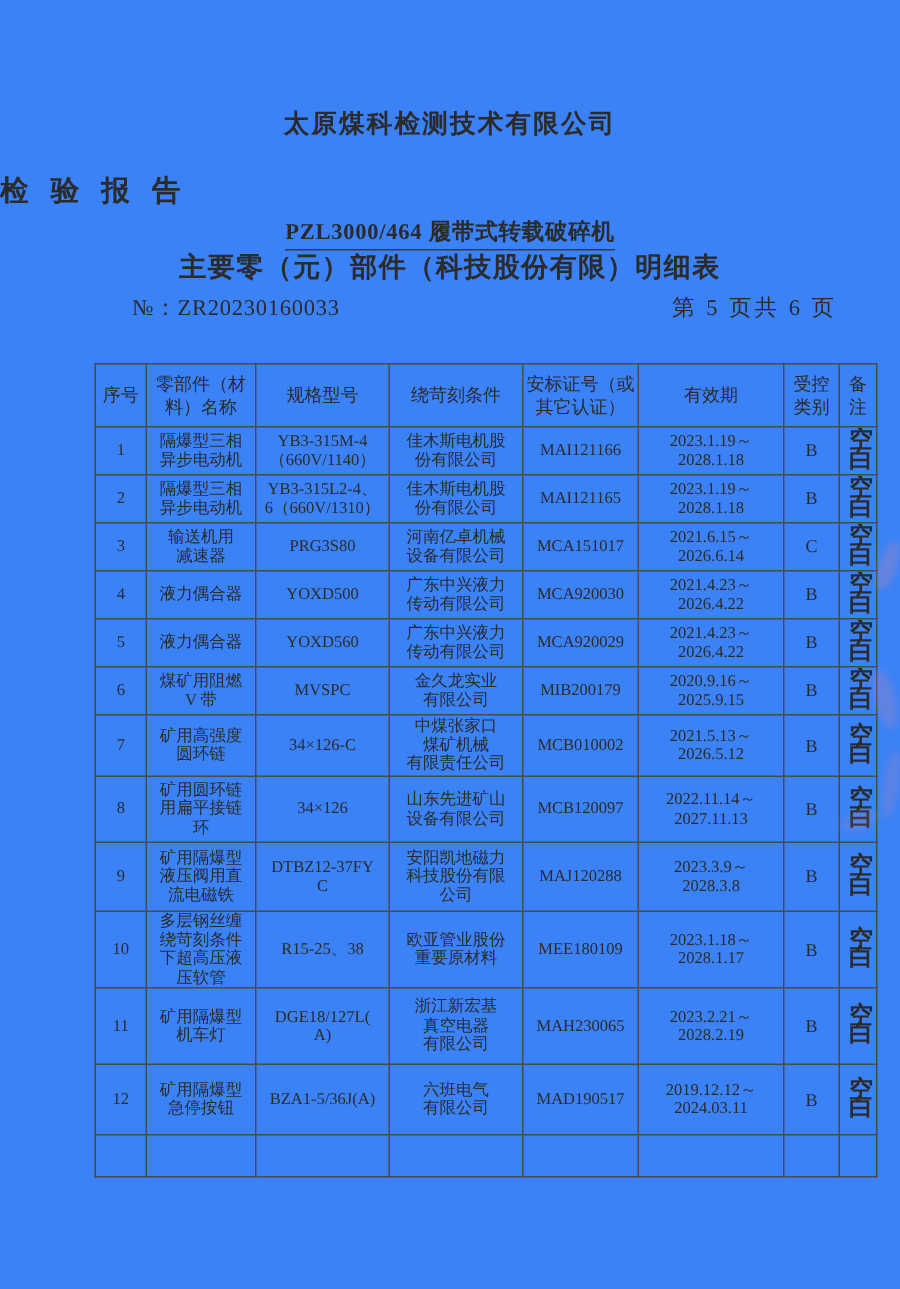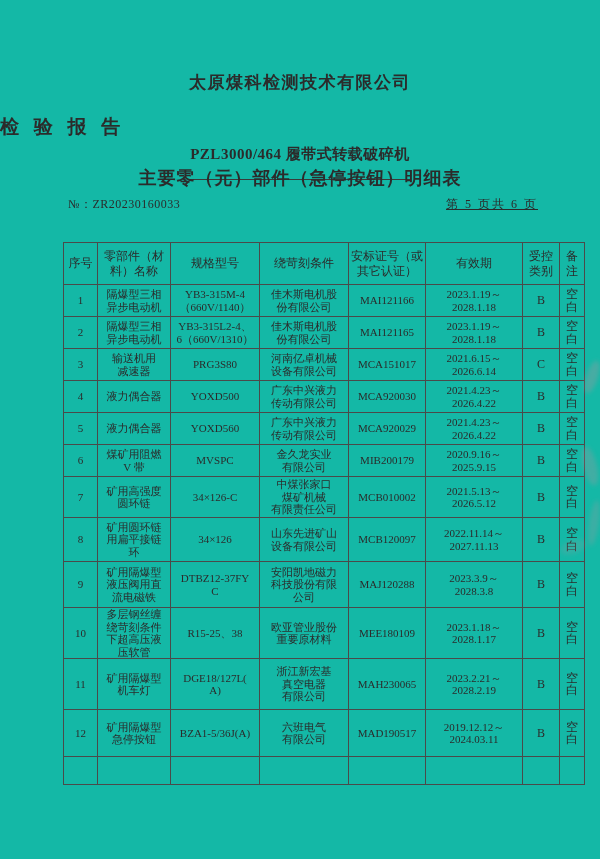--- a/index.html
+++ b/index.html
@@ -4,65 +4,65 @@
 <style>
   * { margin:0; padding:0; box-sizing:border-box; }
   html,body { width:600px; height:859px; }
   body {
     background:#ffffff;
     font-family:"Liberation Serif","DejaVu Serif",serif;
     color:#2b2b2b;
     position:relative;
     overflow:hidden;
   }
-  .page { position:absolute; inset:0; background:#14b8a6; }
+  .page { position:absolute; inset:0; background:#3b82f6; }
 
   .company-name {
     position:absolute; top:71px; left:0; width:100%;
     text-align:center; font-size:17px; font-weight:600; letter-spacing:1.5px;
   }
   .report-title {
     position:absolute; top:114px; left:0; width:100%;
     text-align:left; font-size:19px; font-weight:700; letter-spacing:5px;
   }
   .machine-line {
     position:absolute; top:145px; left:0; width:100%; text-align:center;
   }
   .machine-title {
     display:inline-block; font-size:15px; font-weight:700;
-    border-bottom:1.5px solid #3a3a3a; padding-bottom:15px; letter-spacing:0.5px;
+    border-bottom:1.5px solid #3a3a3a; padding-bottom:2px; letter-spacing:0.5px;
   }
   .table-title {
     position:absolute; top:166px; left:0; width:100%;
     text-align:center; font-size:18px; font-weight:700; letter-spacing:1px;
   }
   .meta-row {
-    position:absolute; top:196px; left:68px; width:470px;
+    position:absolute; top:196px; left:88px; width:470px;
     display:flex; justify-content:space-between; align-items:flex-end;
-    font-size:12px;
+    font-size:15px;
     gap:24px;
   }
   .doc-no { letter-spacing:0.5px; }
-  .page-info { letter-spacing:2px;text-decoration:underline; }
+  .page-info { letter-spacing:2px; }
 
   table.parts {
     position:absolute; top:213px; left:63px; width:521px;
     border-collapse:collapse; table-layout:fixed;margin-top:29px;
   }
   .parts th, .parts td {
     border:1px solid #4a4a4a;
     text-align:center; vertical-align:middle;
     padding:0 2px;
     font-size:11px; line-height:12.5px;
     white-space:pre-line;
     overflow:hidden;
     font-weight:normal;
   }
   .parts th { font-size:12px; line-height:15px; }
-  .parts td.c-remark { padding:0 6px; font-size:12px; }
+  .parts td.c-remark { padding:0 6px; font-size:16px;font-weight:bold; }
   .parts td.c-ctrl { font-size:12px; }
   .parts td.c-cert, .parts td.c-model, .parts td.c-validity {
     font-family:"Liberation Serif","DejaVu Serif",serif;
   }
 
   
   .bleed { position:absolute; border-radius:50%; filter:blur(2px); opacity:0.55; }
   .bleed-1 { left:586px; top:360px; width:12px; height:34px; transform:rotate(18deg);
              background:rgba(228,135,155,0.45); }
   .bleed-2 { left:583px; top:446px; width:14px; height:40px; transform:rotate(-14deg);
@@ -75,21 +75,21 @@
 </head>
 <body>
 
 <div class="page">
 
   <div class="company-name">太原煤科检测技术有限公司</div>
   <div class="report-title">检 验 报 告</div>
   <div class="machine-line">
     <span class="machine-title">PZL3000/464 履带式转载破碎机</span>
   </div>
-  <div class="table-title">主要零（元）部件（急停按钮）明细表</div>
+  <div class="table-title">主要零（元）部件（科技股份有限）明细表</div>
 
   <div class="meta-row">
     <span class="doc-no"><span>№：</span><span>ZR20230160033</span></span>
     <span class="page-info">第 5 页共 6 页</span>
   </div>
 
   <table class="parts">
     <colgroup>
       <col style="width:34px">
         <col style="width:73px">

